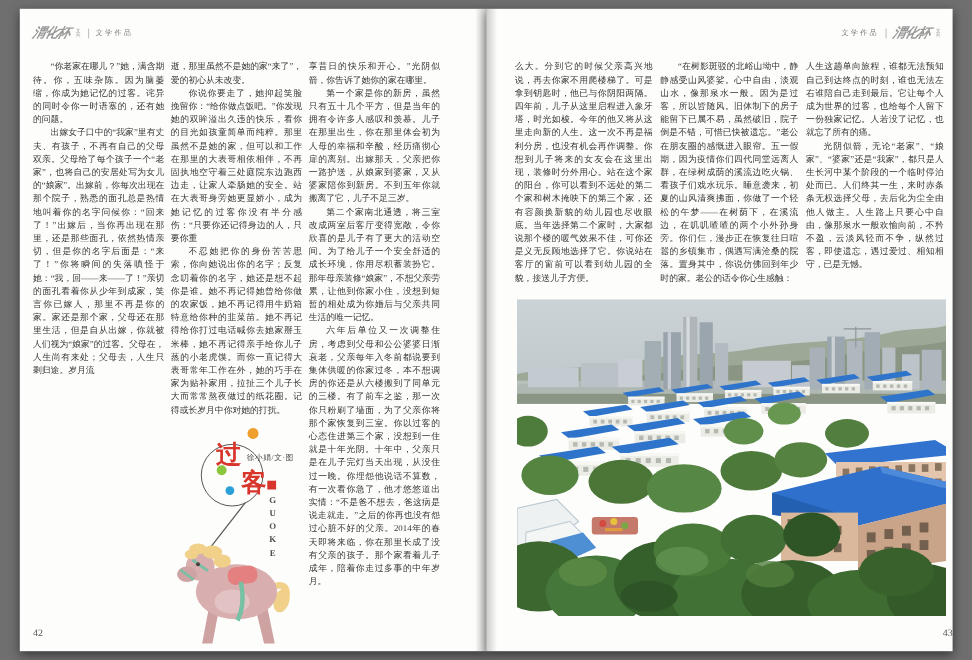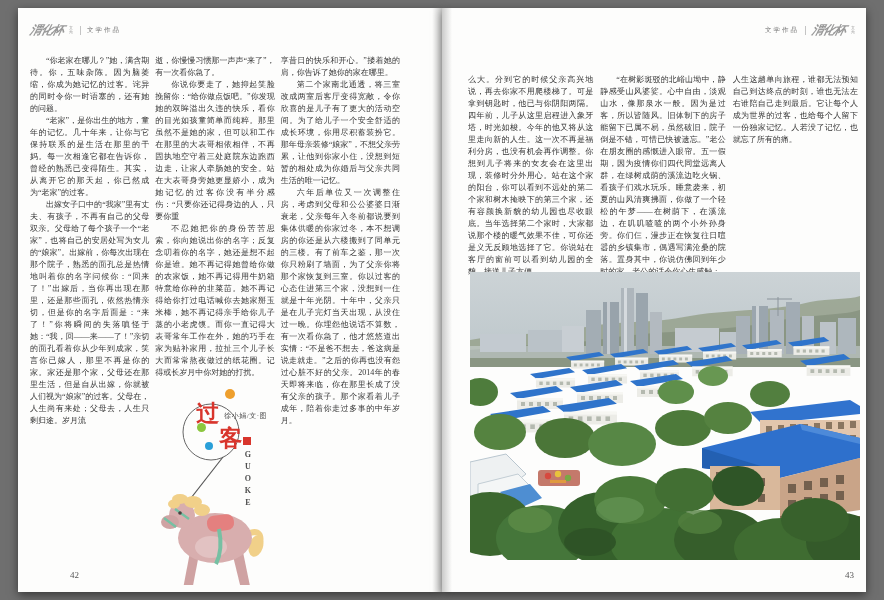--- a/index.html
+++ b/index.html
@@ -30,33 +30,33 @@
     font-style:italic;font-weight:bold;font-size:12px;color:#999;
     transform:skewX(-14deg);letter-spacing:-1px;white-space:nowrap;
   }
   .logo-sub{
     font-size:4px;line-height:4.5px;width:5px;color:#9a9a9a;
     word-break:break-all;white-space:normal;
   }
   .hdr-divider{width:1px;height:9px;background:#c4c4c4;}
   .section-label{font-size:6.5px;letter-spacing:2px;color:#787878;white-space:nowrap;}
   
-  .cols{position:absolute;top:47px;display:flex;overflow:hidden;justify-content:flex-end;}
+  .cols{position:absolute;top:47px;display:flex;overflow:hidden;}
   #page-left .cols{left:12px;width:370px;height:530px;gap:6px;}
-  #page-right .cols{left:26px;width:390px;height:212px;gap:7px;margin-top:19px;}
+  #page-right .cols{left:26px;width:390px;height:212px;gap:7px;}
   .col{flex:1 1 0;min-width:0;}
   .col p{
     margin:0;font-size:8px;line-height:12px;color:#353535;
     text-align:justify;text-justify:inter-ideograph;
   }
   .col p.indent{text-indent:2em;}
   
-  .pagenum{position:absolute;bottom:12px;font-size:9px;color:#565656;margin-left:40px;}
+  .pagenum{position:absolute;bottom:12px;font-size:9px;color:#565656;}
   #page-left .pagenum{left:12px;}
-  #page-right .pagenum{right:12px;text-align:center;}
+  #page-right .pagenum{right:0;text-align:center;}
   
   .art{position:relative;width:119px;height:232px;margin-top:5px;}
   .art-deco{position:absolute;left:0;top:0;width:119px;height:140px;}
   .title-char{
     position:absolute;font-size:23px;font-weight:bold;color:#d8352c;
     line-height:23px;font-family:"Liberation Serif","DejaVu Serif",serif;
   }
   .t1{left:41px;top:18px;}
   .t2{left:64px;top:43px;}
   .byline{position:absolute;left:69px;top:27px;font-size:7px;color:#4a4a4a;letter-spacing:.5px;white-space:nowrap;}
@@ -81,25 +81,24 @@
   <div class="hdr">
     <span class="logo">渭化杯</span>
     <span class="logo-sub">文苑</span>
     <span class="hdr-divider"></span>
     <span class="section-label">文学作品</span>
   </div>
 
   <div class="cols">
     <div class="col">
       <p class="indent">“你老家在哪儿？”她，满含期待。你，五味杂陈。因为脑萎缩，你成为她记忆的过客。诧异的同时令你一时语塞的，还有她的问题。</p>
-      <p class="indent">“老家”，是你出生的地方，童年的记忆。几十年来，让你与它保持联系的是生活在那里的干妈。每一次相逢它都在告诉你，曾经的熟悉已变得陌生。其实，从离开它的那天起，你已然成为“老家”的过客。</p>
       <p class="indent">出嫁女子口中的“我家”里有丈夫、有孩子，不再有自己的父母双亲。父母给了每个孩子一个“老家”，也将自己的安居处写为女儿的“娘家”。出嫁前，你每次出现在那个院子，熟悉的面孔总是热情地叫着你的名字问候你：“回来了！”出嫁后，当你再出现在那里，还是那些面孔，依然热情亲切，但是你的名字后面是：“来了！”你将瞬间的失落嗔怪于她：“我，回——来——了！”亲切的面孔看着你从少年到成家，笑言你已嫁人，那里不再是你的家。家还是那个家，父母还在那里生活，但是自从出嫁，你就被人们视为“娘家”的过客。父母在，人生尚有来处；父母去，人生只剩归途。岁月流</p>
     </div>
     <div class="col">
-      <p>逝，你慢慢习惯那一声声“来了”，有一次看你急了。</p>
+      <p>逝，那里虽然不是她的家“来了”，爱的初心从未改变。</p>
       <p class="indent">你说你要走了，她抑起笑脸挽留你：“给你做点饭吧。”你发现她的双眸溢出久违的快乐，看你的目光如孩童简单而纯粹。那里虽然不是她的家，但可以和工作在那里的大表哥相依相伴，不再固执地空守着三处庭院东边跑西边走，让家人牵肠她的安全。站在大表哥身旁她更显娇小，成为她记忆的过客你没有半分感伤：“只要你还记得身边的人，只要你重</p>
       <p class="indent">不忍她把你的身份苦苦思索，你向她说出你的名字；反复念叨着你的名字，她还是想不起你是谁。她不再记得她曾给你做的农家饭，她不再记得用牛奶箱特意给你种的韭菜苗。她不再记得给你打过电话喊你去她家掰玉米棒，她不再记得亲手给你儿子蒸的小老虎馍。而你一直记得大表哥常年工作在外，她的巧手在家为贴补家用，拉扯三个儿子长大而常常熬夜做过的纸花圈。记得或长岁月中你对她的打扰。</p>
 
       <div class="art">
         <svg class="art-deco" viewBox="0 0 119 140">
           <circle cx="56" cy="48" r="28" fill="none" stroke="#555" stroke-width="0.9"></circle>
           <line x1="68" y1="73" x2="22" y2="132" stroke="#555" stroke-width="1.1"></line>
         </svg>
         <span class="dot dot-orange"></span>
         <span class="dot dot-green"></span>
@@ -136,21 +135,22 @@
           <path d="M9,28 L21,37" stroke="#76c0a3" stroke-width="2.4" fill="none"></path>
 
           <circle cx="25" cy="23" r="1.8" fill="#4a3f3f"></circle>
 
           <rect x="52" y="25" width="27" height="16" rx="7" fill="#e4807f" transform="rotate(-7 65 33)"></rect>
           <path d="M64,39 C67,54 66,64 61,74" stroke="#76c0a3" stroke-width="4" fill="none"></path>
         </svg>
       </div>
     </div>
     <div class="col">
-      <p>享昔日的快乐和开心。”搂着她的肩，你告诉了她你的家在哪里。</p>
+      <p>享昔日的快乐和开心。”光阴似箭，你告诉了她你的家在哪里。</p>
+      <p class="indent">第一个家是你的新房，虽然只有五十几个平方，但是当年的拥有令许多人感叹和羡慕。儿子在那里出生，你在那里体会初为人母的幸福和辛酸，经历痛彻心扉的离别。出嫁那天，父亲把你一路护送，从娘家到婆家，又从婆家陪你到新房。不到五年你就搬离了它，儿子不足三岁。</p>
       <p class="indent">第二个家南北通透，将三室改成两室后客厅变得宽敞，令你欣喜的是儿子有了更大的活动空间。为了给儿子一个安全舒适的成长环境，你用尽积蓄装扮它。那年母亲装修“娘家”，不想父亲劳累，让他到你家小住，没想到短暂的相处成为你婚后与父亲共同生活的唯一记忆。</p>
       <p class="indent">六年后单位又一次调整住房，考虑到父母和公公婆婆日渐衰老，父亲每年入冬前都说要到集体供暖的你家过冬，本不想调房的你还是从六楼搬到了同单元的三楼。有了前车之鉴，那一次你只粉刷了墙面，为了父亲你将那个家恢复到三室。你以过客的心态住进第三个家，没想到一住就是十年光阴。十年中，父亲只是在儿子完灯当天出现，从没住过一晚。你埋怨他说话不算数，有一次看你急了，他才悠悠道出实情：“不是爸不想去，爸这病是说走就走。”之后的你再也没有怨过心脏不好的父亲。2014年的春天即将来临，你在那里长成了没有父亲的孩子。那个家看着儿子成年，陪着你走过多事的中年岁月。</p>
 
     </div>
   </div>
 
   <div class="pagenum">42</div>
 </div>
 
 <div class="page" id="page-right">
@@ -163,20 +163,21 @@
 
   <div class="cols">
     <div class="col">
       <p>么大。分到它的时候父亲高兴地说，再去你家不用爬楼梯了。可是拿到钥匙时，他已与你阴阳两隔。四年前，儿子从这里启程进入象牙塔，时光如梭。今年的他又将从这里走向新的人生。这一次不再是福利分房，也没有机会再作调整。你想到儿子将来的女友会在这里出现，装修时分外用心。站在这个家的阳台，你可以看到不远处的第二个家和树木掩映下的第三个家，还有容颜换新貌的幼儿园也尽收眼底。当年选择第二个家时，大家都说那个楼的暖气效果不佳，可你还是义无反顾地选择了它。你说站在客厅的窗前可以看到幼儿园的全貌，接送儿子方便。</p>
     </div>
     <div class="col">
       <p class="indent">“在树影斑驳的北峪山坳中，静静感受山风婆娑。心中自由，淡观山水，像那泉水一般。因为是过客，所以皆随风。旧体制下的房子能留下已属不易，虽然破旧，院子倒是不错，可惜已快被遗忘。”老公在朋友圈的感慨进入眼帘。五一假期，因为疫情你们四代同堂远离人群，在绿树成荫的溪流边吃火锅、看孩子们戏水玩乐。睡意袭来，初夏的山风清爽拂面，你做了一个轻松的午梦——在树荫下，在溪流边，在叽叽喳喳的两个小外孙身旁。你们仨，漫步正在恢复往日喧嚣的乡镇集市，偶遇写满沧桑的院落。置身其中，你说仿佛回到年少时的家。老公的话令你心生感触：</p>
     </div>
     <div class="col">
       <p>人生这趟单向旅程，谁都无法预知自己到达终点的时刻，谁也无法左右谁陪自己走到最后。它让每个人成为世界的过客，也给每个人留下一份独家记忆。人若没了记忆，也就忘了所有的痛。</p>
+      <p class="indent">光阴似箭，无论“老家”、“娘家”、“婆家”还是“我家”，都只是人生长河中某个阶段的一个临时停泊处而已。人们终其一生，来时赤条条无权选择父母，去后化为尘全由他人做主。人生路上只要心中自由，像那泉水一般欢愉向前，不矜不盈，云淡风轻而不争，纵然过客，即使遗忘，遇过爱过、相知相守，已是无憾。</p>
     </div>
   </div>
 
   <svg class="photo" viewBox="0 0 390 288" preserveAspectRatio="none">
     <defs>
       <linearGradient id="sky" x1="0" y1="0" x2="0" y2="1">
         <stop offset="0" stop-color="#ccd3d6"></stop>
         <stop offset="1" stop-color="#bcc6ca"></stop>
       </linearGradient>
       <g id="slab">

